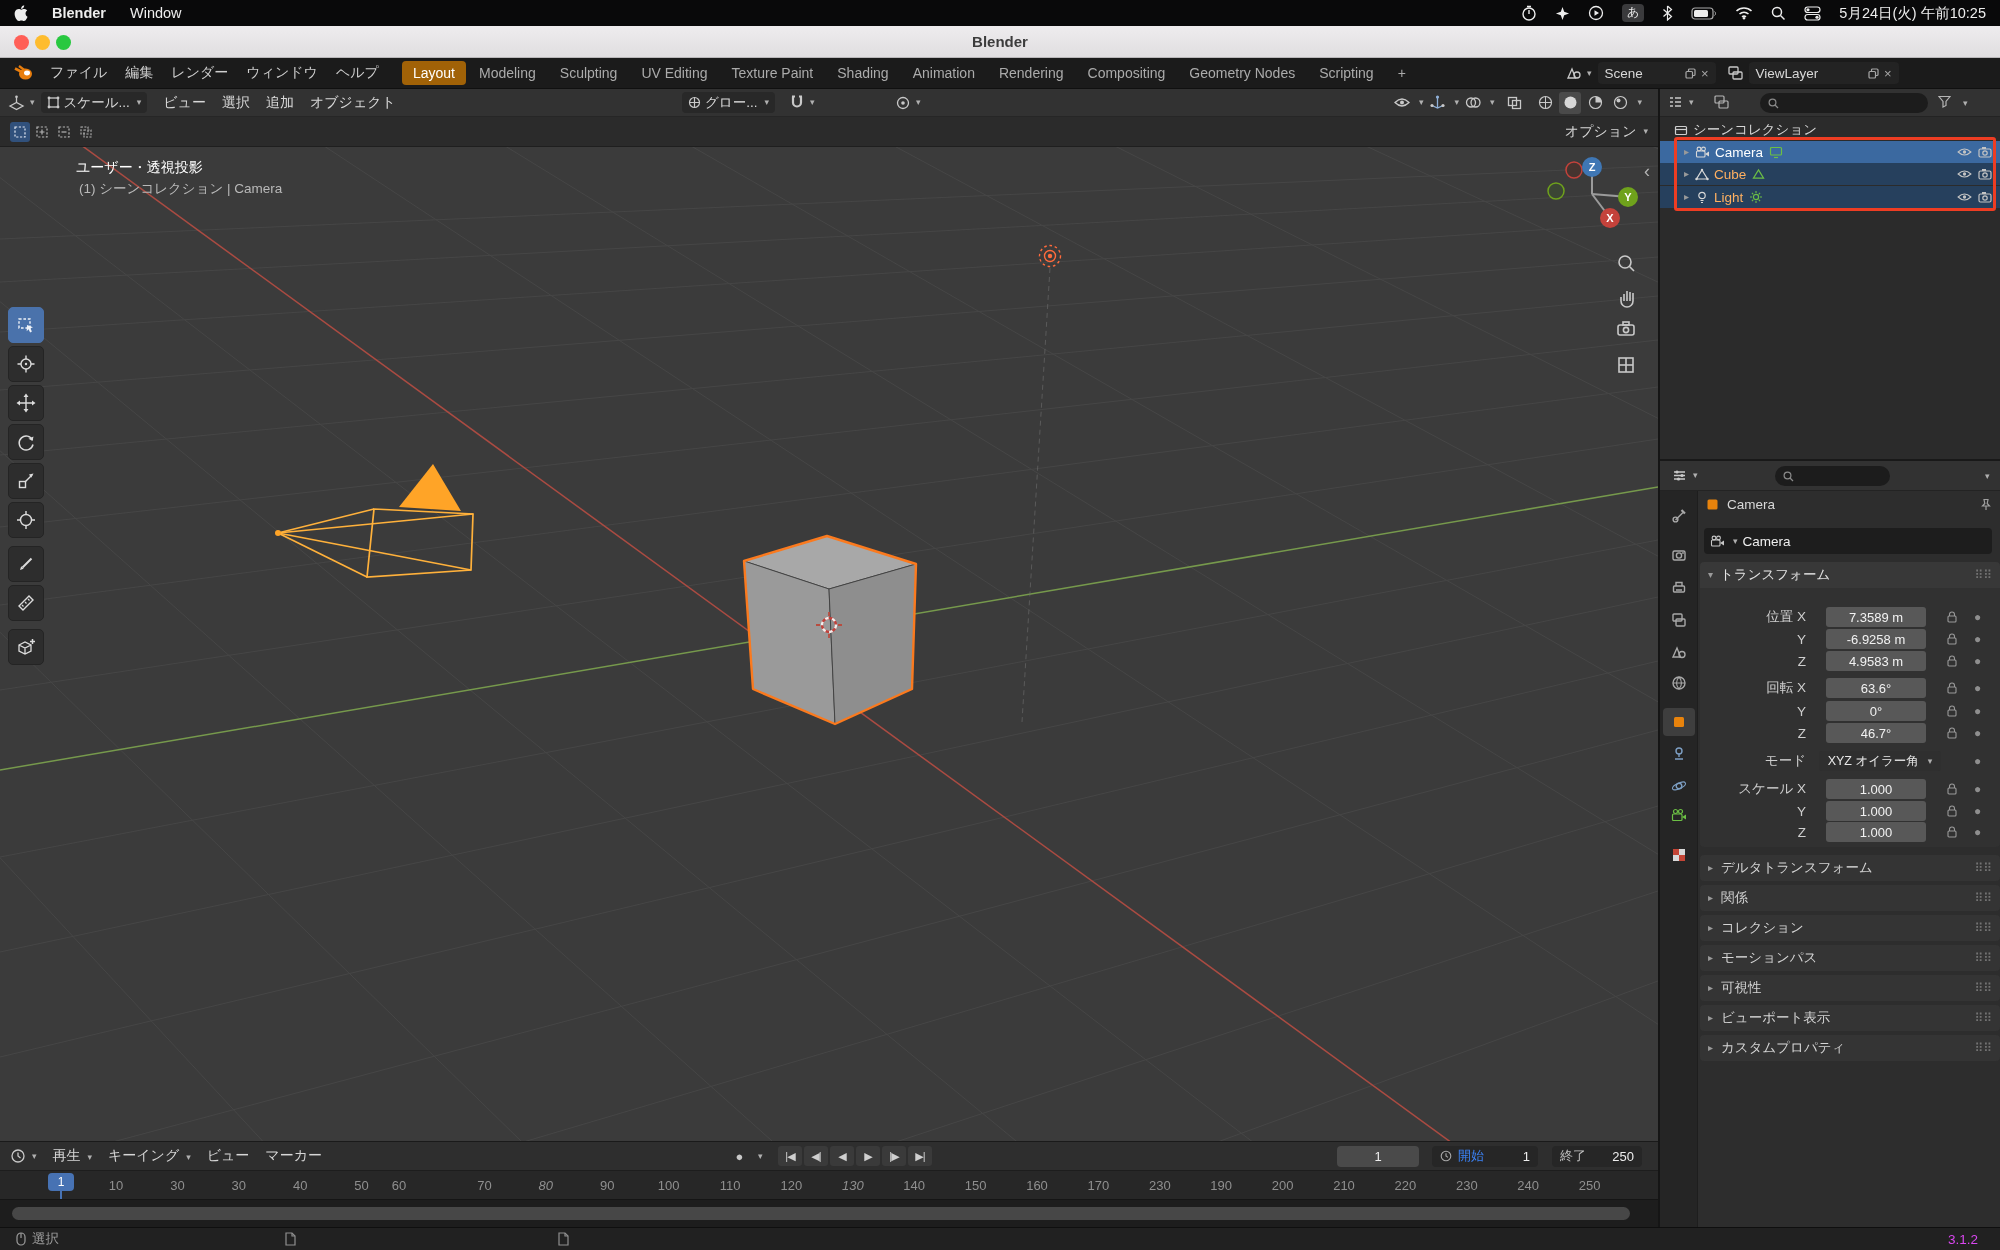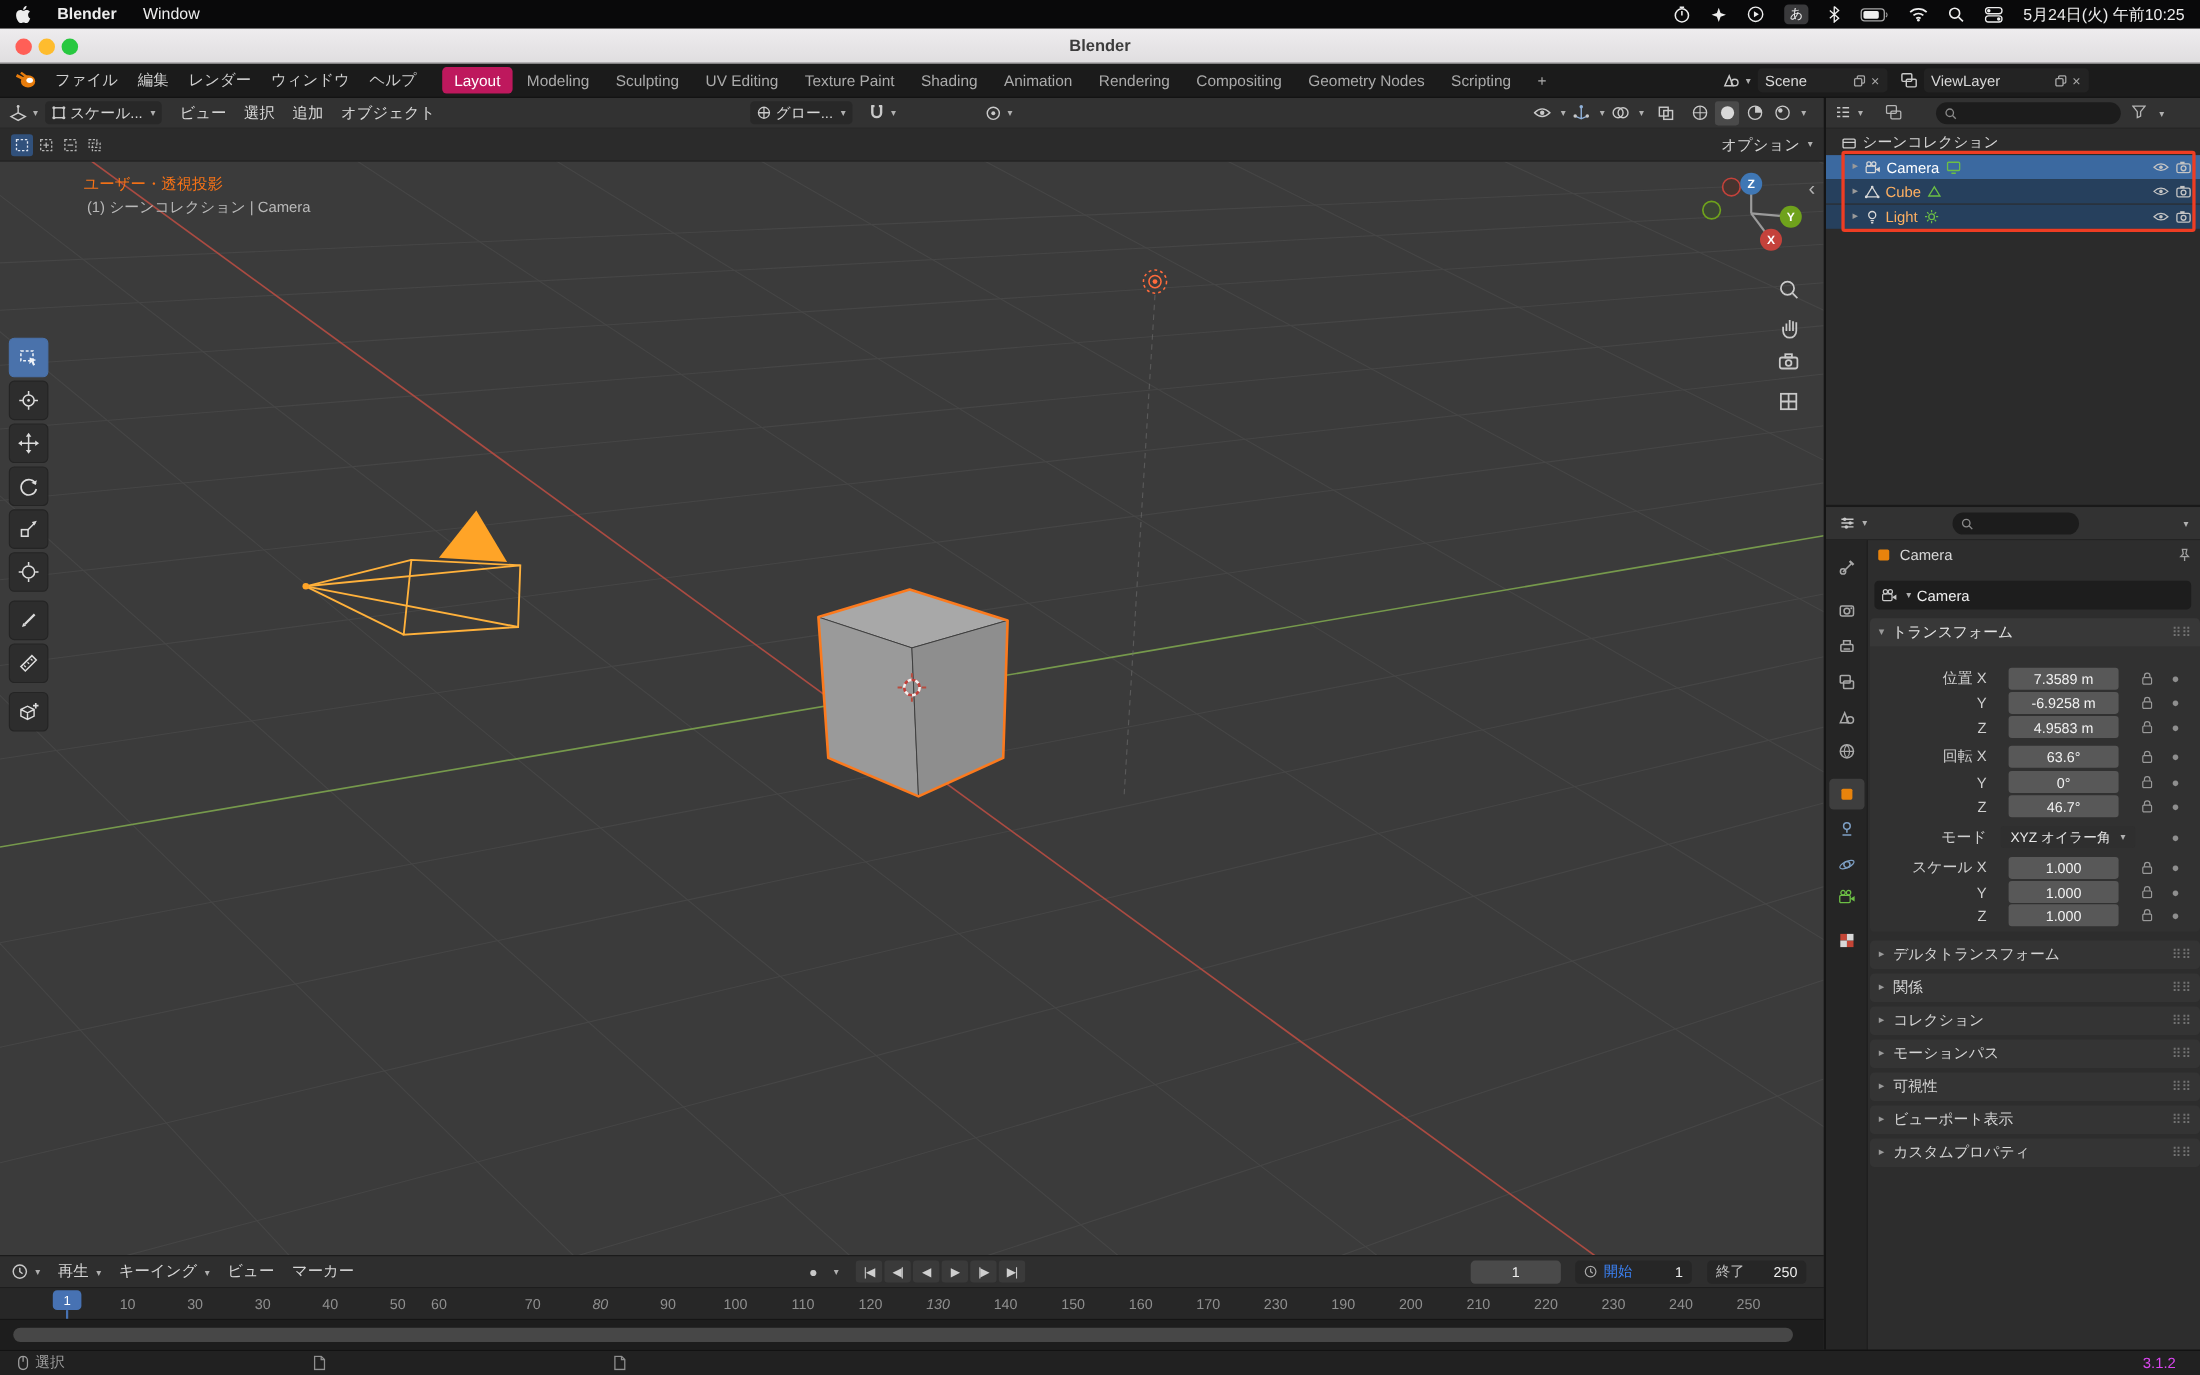--- a/index.html
+++ b/index.html
@@ -15,34 +15,34 @@
 #macbar .m-bold{font-weight:bold}
 #macbar .right{display:flex;align-items:center;gap:18px}
 .ime-badge{background:#3a3a3c;border-radius:4px;font-size:12px;padding:1px 5px;line-height:1.3}
 
 #titlebar{position:absolute;left:0;top:26px;width:2000px;height:32px;background:linear-gradient(#eeecee,#e0dee0);border-bottom:1px solid #b9b7b9;display:flex;align-items:center;justify-content:center;color:#3c3c3c;font-size:15px;font-weight:bold}
 .tl-dot{position:absolute;top:9px;width:15px;height:15px;border-radius:50%}
 
 #topbar{position:absolute;left:0;top:58px;width:2000px;height:31px;background:#1b1b1b;display:flex;align-items:center;padding:0 10px;border-bottom:1px solid #101010}
 #topbar .menu{color:#cfcfcf;font-size:14px;padding:3px 9px;border-radius:4px}
 .tab{color:#ababab;font-size:14px;padding:4px 11px;border-radius:4px;white-space:nowrap}
-.tab.active{background:#be185d;color:#fff}
+.tab.active{background:#a16207;color:#fff}
 .tb-widget{display:flex;align-items:center;gap:5px;background:#232323;border-radius:4px;height:22px;padding:0 7px;font-size:13.5px;color:#d8d8d8}
 
 #vp-header{position:absolute;left:0;top:89px;width:1658px;height:28px;background:#323232;display:flex;align-items:center;padding:0 8px;border-bottom:1px solid #262626}
 #vp-toolrow{position:absolute;left:0;top:117px;width:1658px;height:30px;background:#2b2b2b;display:flex;align-items:center;padding:0 10px;border-bottom:1px solid #1f1f1f}
 .vh-menu{color:#d8d8d8;font-size:14px;padding:3px 8px;border-radius:4px}
 .pill{display:flex;align-items:center;gap:4px;background:#282828;border-radius:4px;height:21px;padding:0 6px;font-size:13.5px;color:#d8d8d8}
 .hicon{display:flex;align-items:center;justify-content:center;width:22px;height:22px;border-radius:3px}
 .hicon.on{background:#4a4a4a}
 .selmode{width:20px;height:20px;border-radius:3px;display:flex;align-items:center;justify-content:center;margin-right:2px}
 .selmode.on{background:#31517c}
 
 #vp-canvas{position:absolute;left:0;top:147px;width:1658px;height:994px;background:#3b3b3b;overflow:hidden}
-.vp-label1{position:absolute;left:76px;top:12px;font-size:14px;color:#f97316}
+.vp-label1{position:absolute;left:76px;top:12px;font-size:14px;color:#ffffff}
 .vp-label2{position:absolute;left:79px;top:33px;font-size:13.5px;color:#b9b9b9}
 .tool-btn{position:absolute;left:8px;width:36px;height:36px;background:#2d2d2d;border:1px solid #242424;border-radius:5px;display:flex;align-items:center;justify-content:center}
 .tool-btn.on{background:#4a72ab;border-color:#4a72ab}
 
 #tl-header{position:absolute;left:0;top:1141px;width:1658px;height:29px;background:#2e2e2e;border-top:1px solid #1a1a1a;display:flex;align-items:center;padding:0 10px}
 .tl-menu{color:#d6d6d6;font-size:14px;padding:3px 8px}
 .tr-btn{width:24px;height:20px;display:flex;align-items:center;justify-content:center;color:#cfcfcf;font-size:11px;letter-spacing:-1px;background:#3a3a3a;border-radius:3px;margin-right:2px}
 .tl-field{position:absolute;height:21px;border-radius:4px;font-size:13px;display:flex;align-items:center;justify-content:center;color:#eee}
 #tl-ruler{position:absolute;left:0;top:1170px;width:1658px;height:29px;background:#272727;border-top:1px solid #1d1d1d;overflow:hidden}
 .ruler-num{position:absolute;top:7px;transform:translateX(-50%);font-size:13px;color:#8f8f8f}

